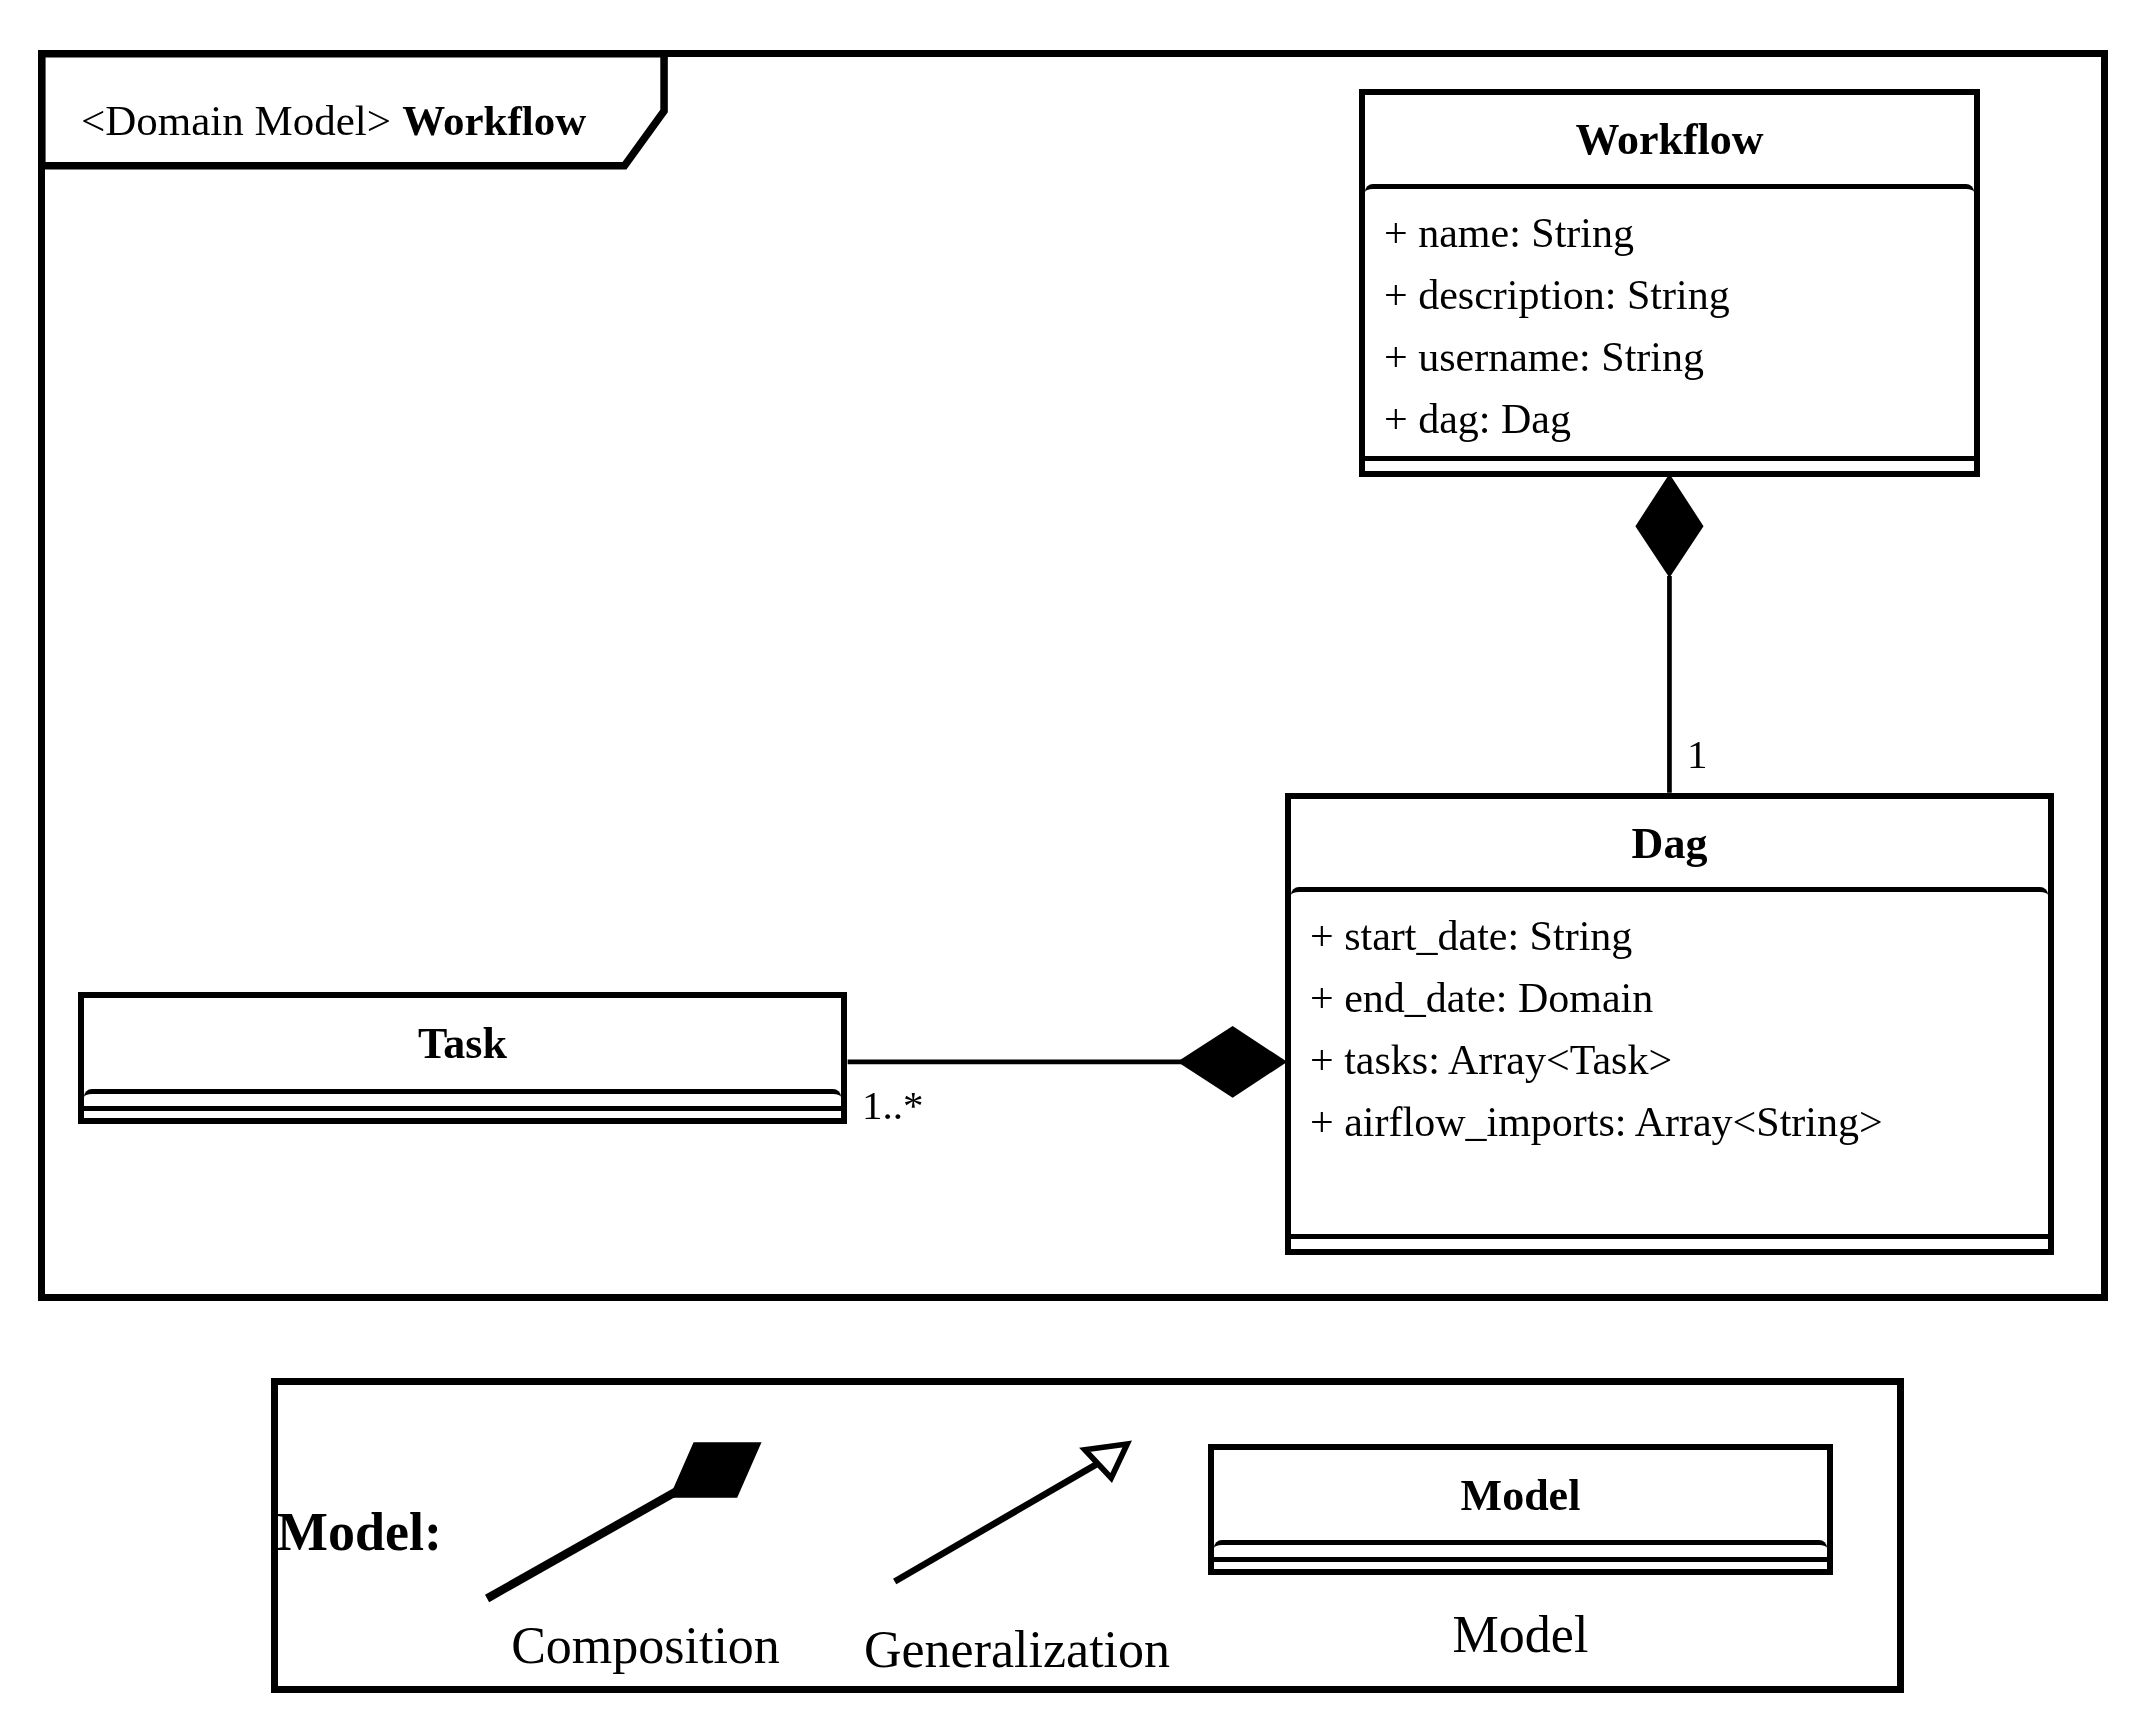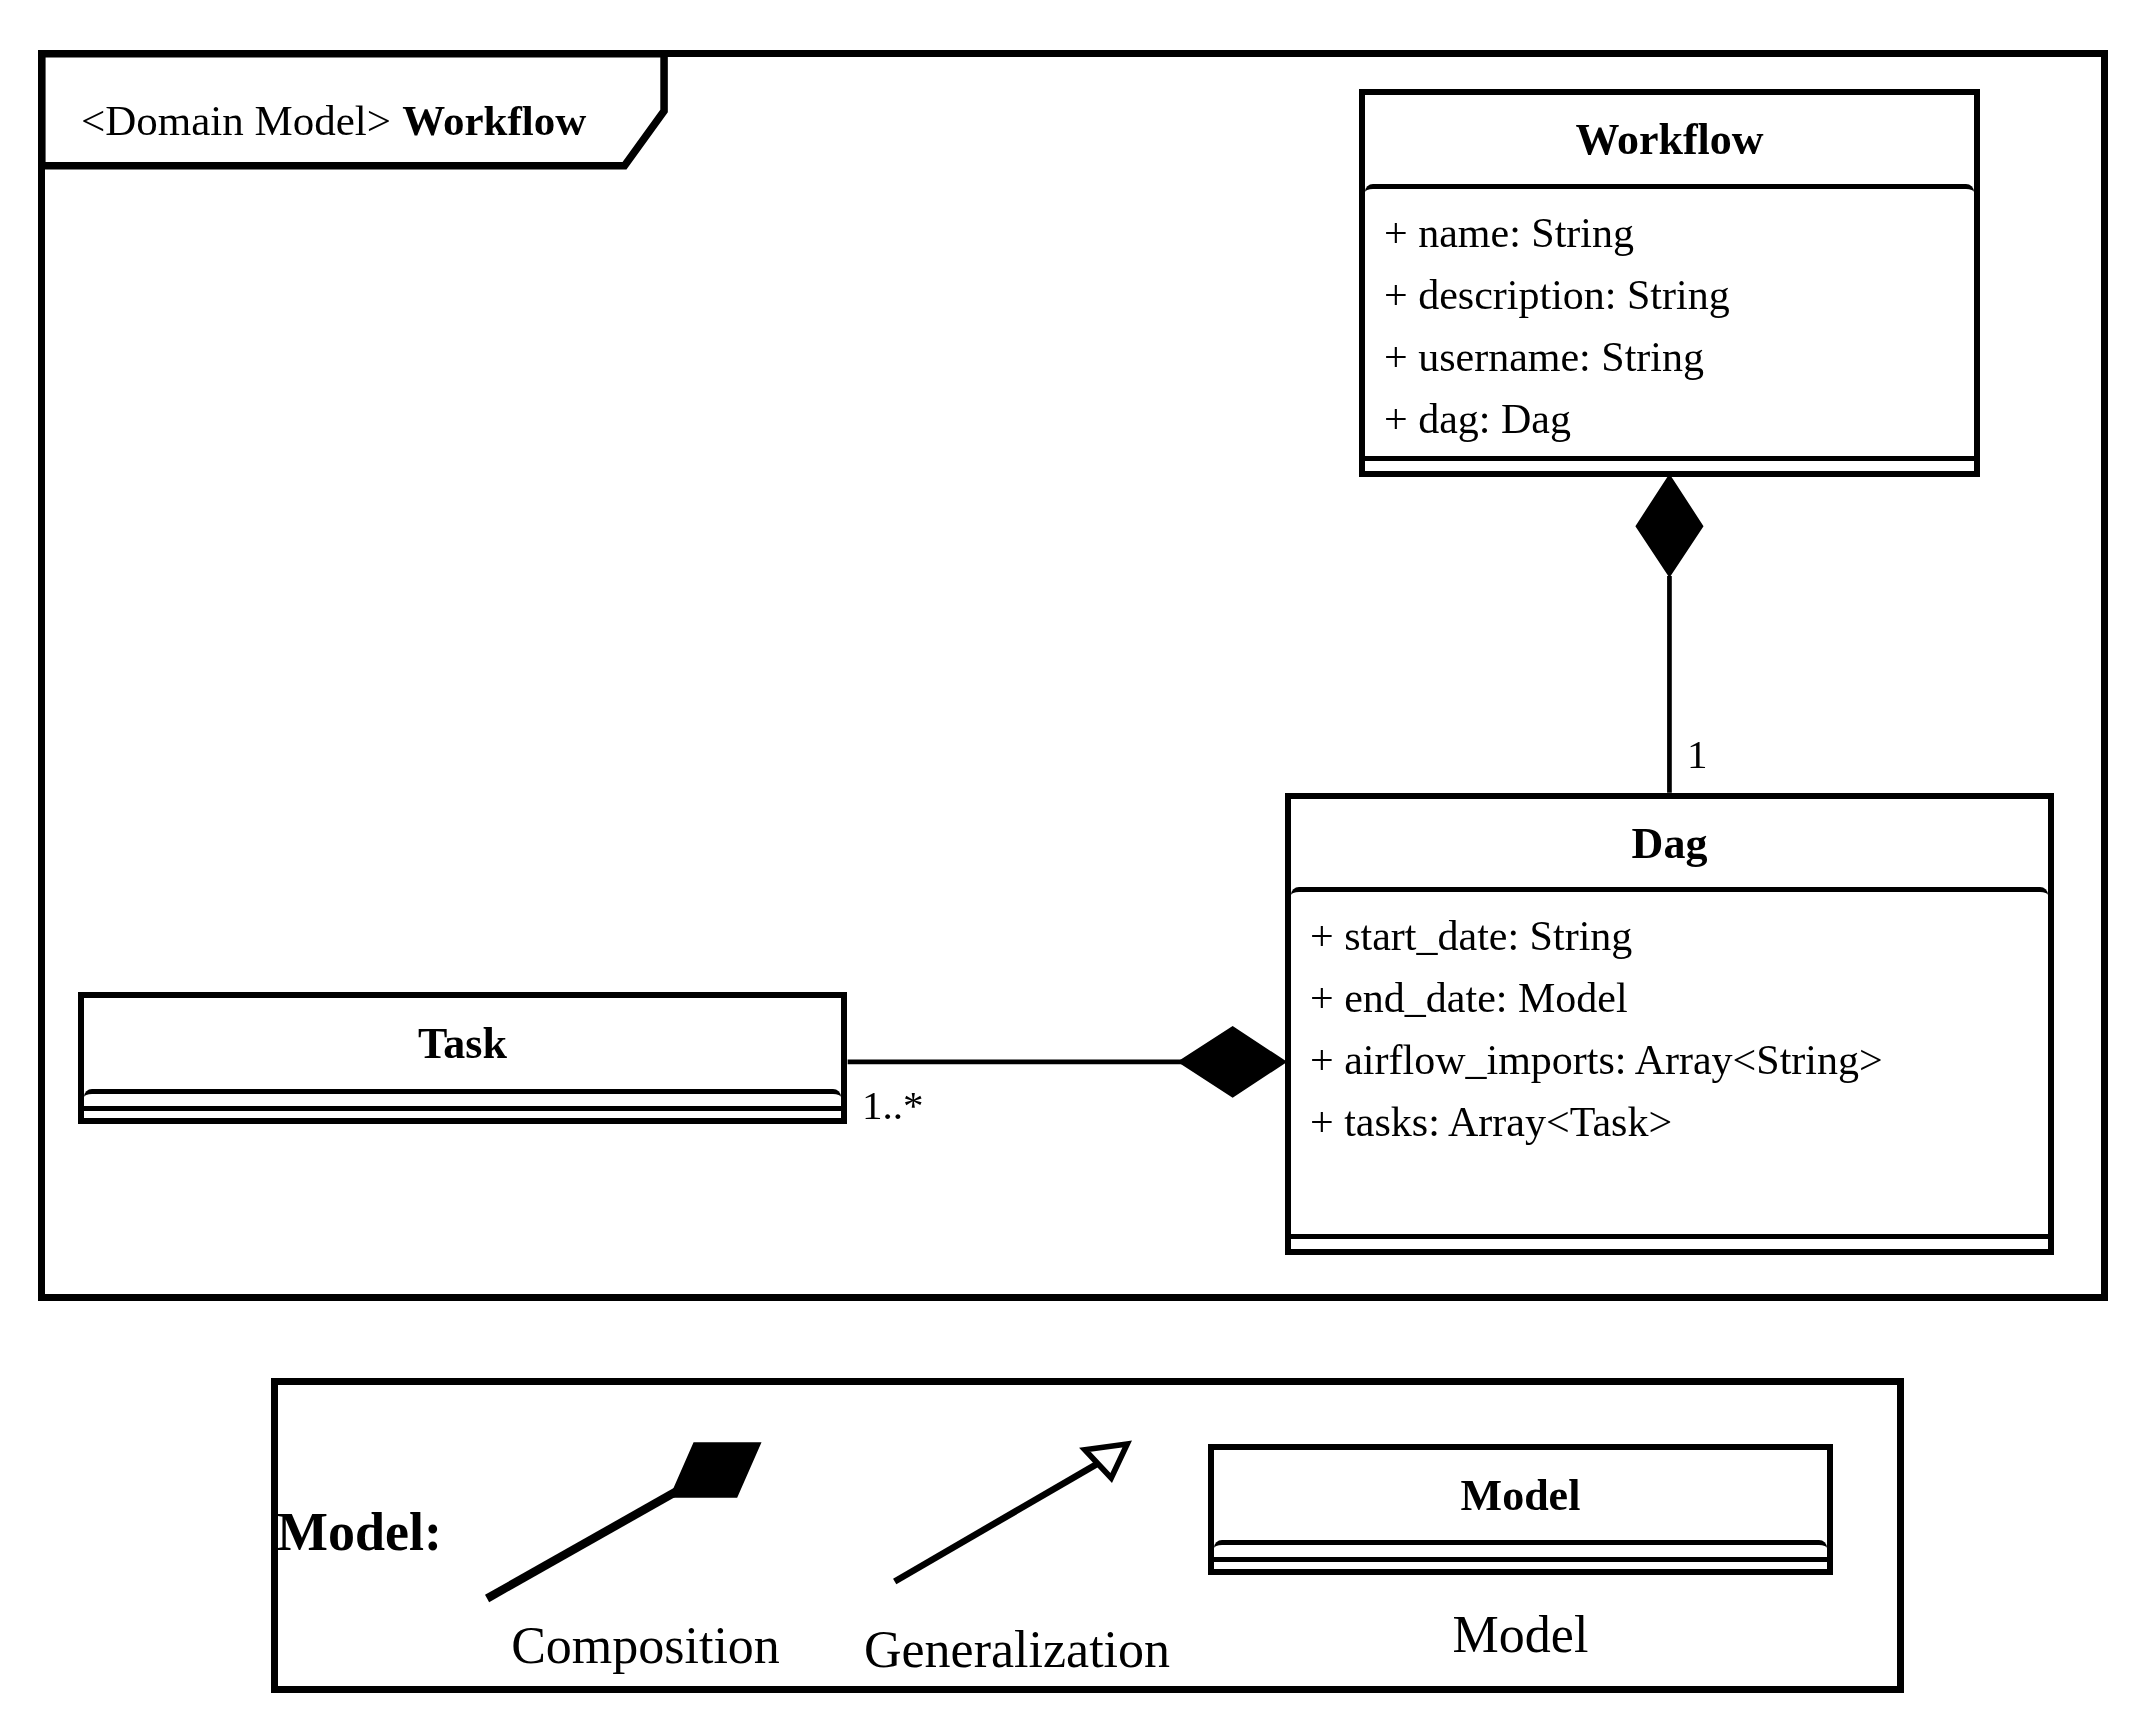--- a/index.html
+++ b/index.html
@@ -128,23 +128,23 @@
         <div class="attr-line">+ username: String</div>
         <div class="attr-line">+ dag: Dag</div>
       </div>
     <div class="class-methods"></div>
   </div>
 
   <div class="class-box" style="left:1285px; top:793px; width:769px; height:462px;">
     <div class="class-title title-fixed-dag">Dag</div>
     <div class="class-attrs">
         <div class="attr-line">+ start_date: String</div>
-        <div class="attr-line">+ end_date: Model</div>
+        <div class="attr-line">+ end_date: Domain</div>
+        <div class="attr-line">+ tasks: Array&lt;Task&gt;</div>
         <div class="attr-line">+ airflow_imports: Array&lt;String&gt;</div>
-        <div class="attr-line">+ tasks: Array&lt;Task&gt;</div>
       </div>
     <div class="class-methods"></div>
   </div>
 
   <div class="class-box" style="left:78px; top:992px; width:769px; height:132px;text-align:right;">
     <div class="class-title title-flex">Task</div>
     <div class="class-attrs thin"></div>
     <div class="class-methods thin"></div>
   </div>
 

